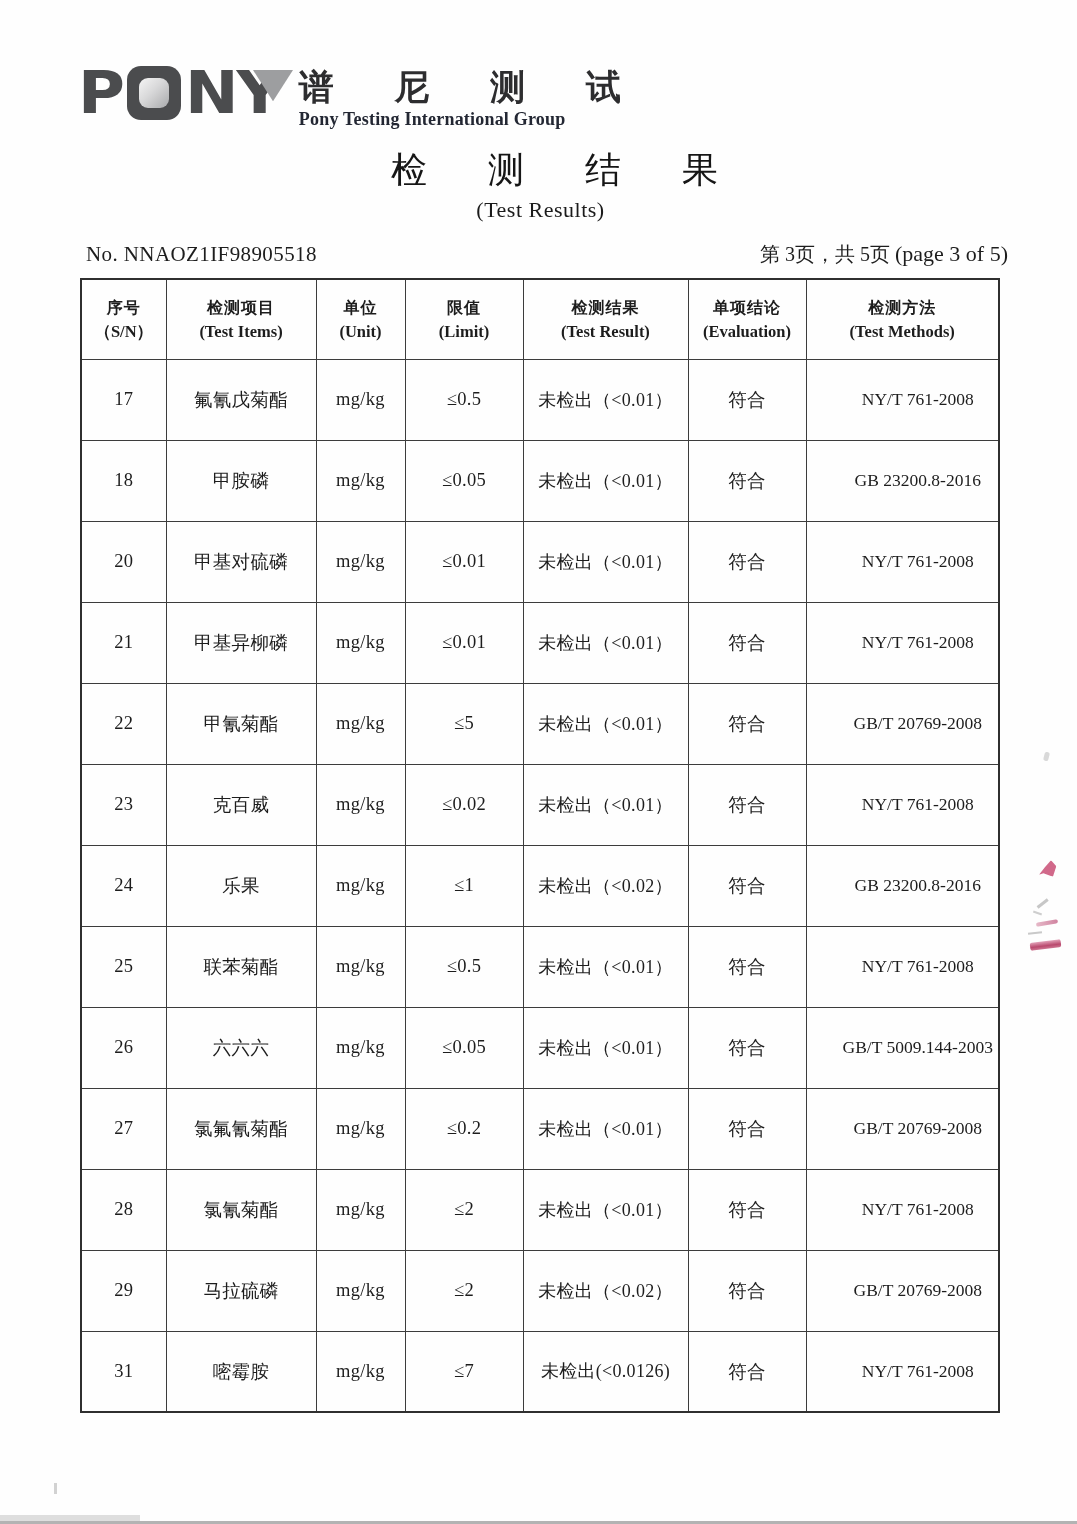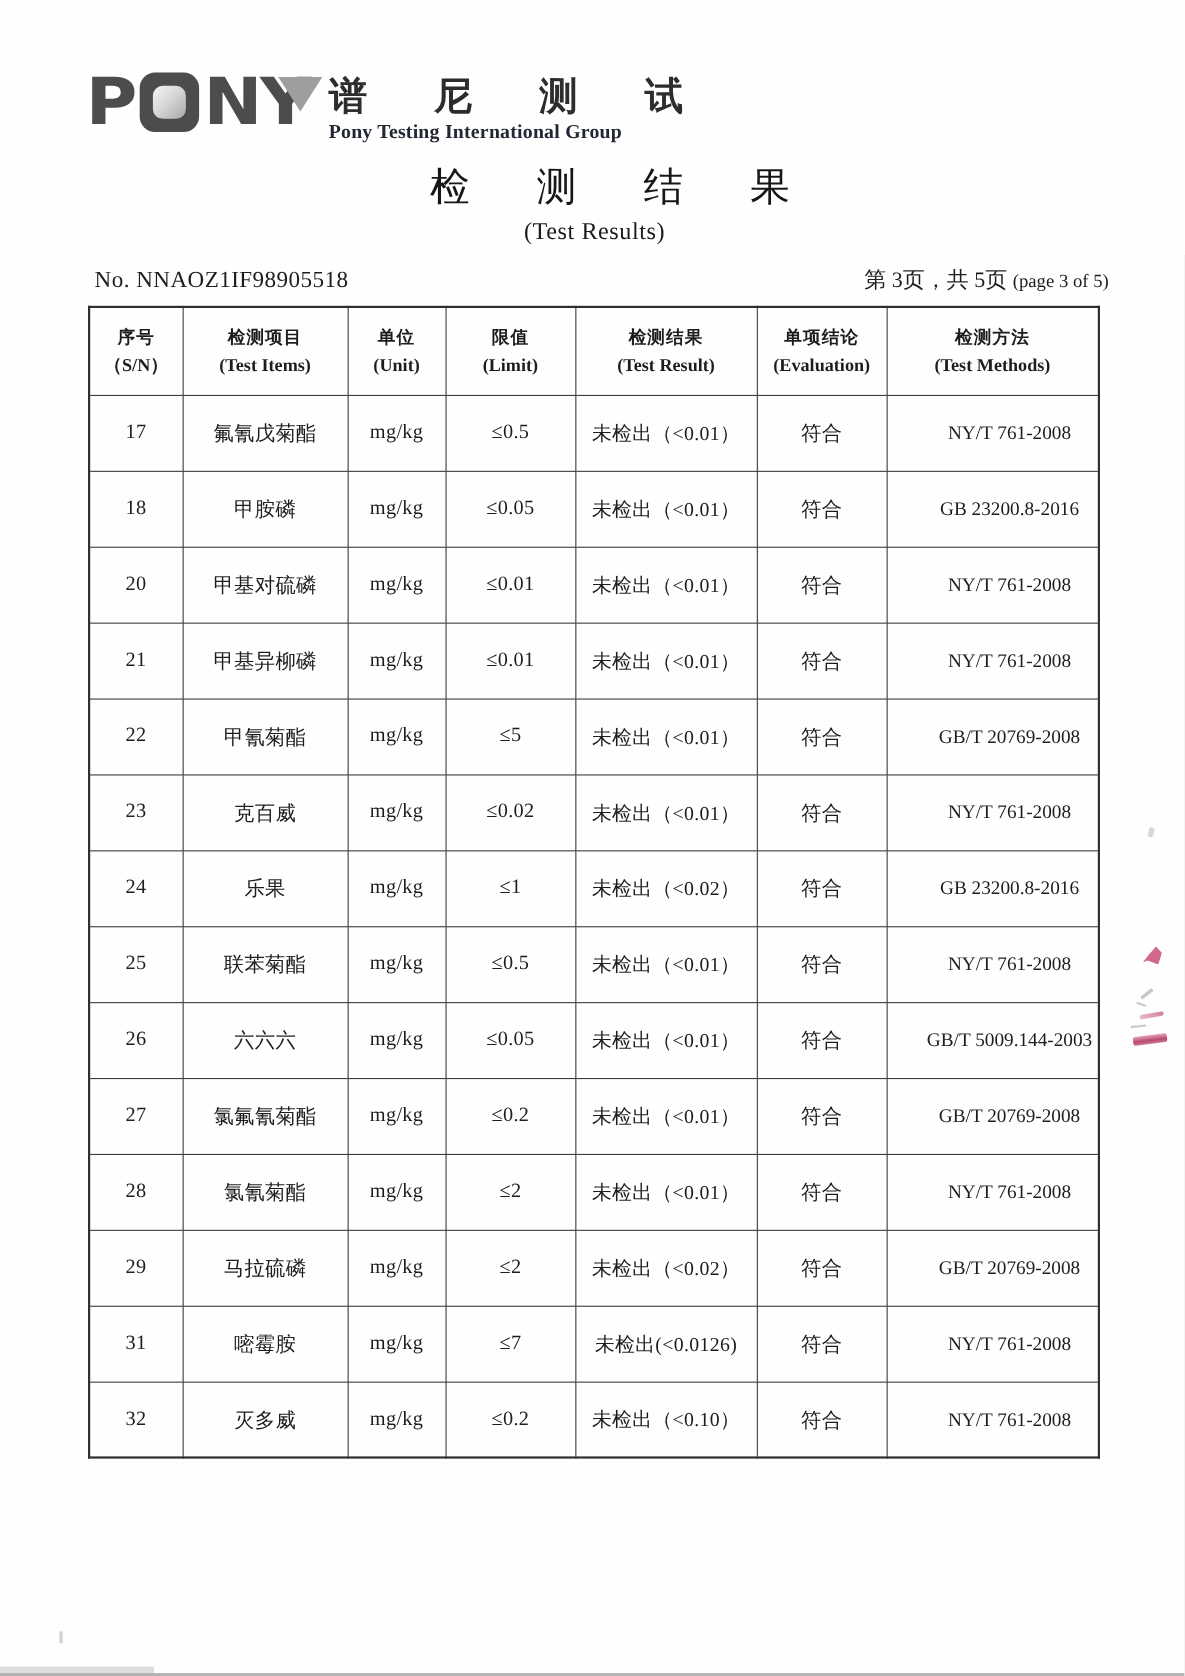--- a/index.html
+++ b/index.html
@@ -31,31 +31,31 @@
   
   .title-block { position:absolute; left:0; top:149px; width:100%; text-align:center; transform:translateX(16px); }
   .title-cn { font-size:36px; letter-spacing:26px; color:#161616; text-indent:26px; line-height:42px; }
   .title-en { font-size:22px; color:#1b1b1b; margin-top:6px; letter-spacing:0.5px; transform:translateX(-14px); }
 
   
   .meta-row { position:absolute; left:86px; top:241px; width:922px;
     display:flex; justify-content:space-between; align-items:baseline; }
   .report-no { font-size:21px; letter-spacing:0.4px; }
   .page-info { font-size:20px; white-space:nowrap; }
-  .page-info .pi-en { font-size:17px; }
+  .page-info .pi-en { font-size:22px; }
 
   
   table.results { position:absolute; left:80px; top:278px; width:918px;
     border-collapse:collapse; table-layout:fixed; border:2.4px solid #2f2f2f; }
   table.results th, table.results td {
     border:1.6px solid #3c3c3c; text-align:center; vertical-align:middle;
     padding:0 2px; overflow:hidden;
   }
   table.results thead tr { height:80px; }
-  table.results tbody tr { height:69px; }
+  table.results tbody tr { height:81px; }
   .h-cn { font-size:16px; line-height:25px; letter-spacing:1px; }
   .h-en { font-size:16.5px; line-height:23px; }
   td { font-size:18.5px; letter-spacing:0.3px; }
   tbody td:nth-child(7) { font-size:17.5px; letter-spacing:0;padding-left:33px; }
   tbody td:nth-child(5) { font-size:18px; }
 
   
   .artifact { position:absolute; pointer-events:none; }
   .mark-gray-dot { left:1044px; top:752px; width:5px; height:9px; background:#d9d9d9; border-radius:2px; transform:rotate(14deg); }
   .mark-pink-blob { left:1040px; top:860px; width:16px; height:16px; background:#c94f75;
@@ -258,29 +258,20 @@
         </tr>
         <tr>
           <td>31</td>
           <td>嘧霉胺</td>
           <td>mg/kg</td>
           <td>≤7</td>
           <td>未检出(&lt;0.0126)</td>
           <td>符合</td>
           <td>NY/T 761-2008</td>
         </tr>
-        <tr>
-          <td>32</td>
-          <td>灭多威</td>
-          <td>mg/kg</td>
-          <td>≤0.2</td>
-          <td>未检出（&lt;0.10）</td>
-          <td>符合</td>
-          <td>NY/T 761-2008</td>
-        </tr>
       </tbody>
   </table>
 
   <div class="artifact mark-gray-dot"></div>
   <div class="artifact mark-pink-blob"></div>
   <div class="artifact mark-gray-scribble1"></div>
   <div class="artifact mark-gray-scribble2"></div>
   <div class="artifact mark-pink-stroke"></div>
   <div class="artifact mark-gray-scribble3"></div>
   <div class="artifact mark-pink-dash"></div>

